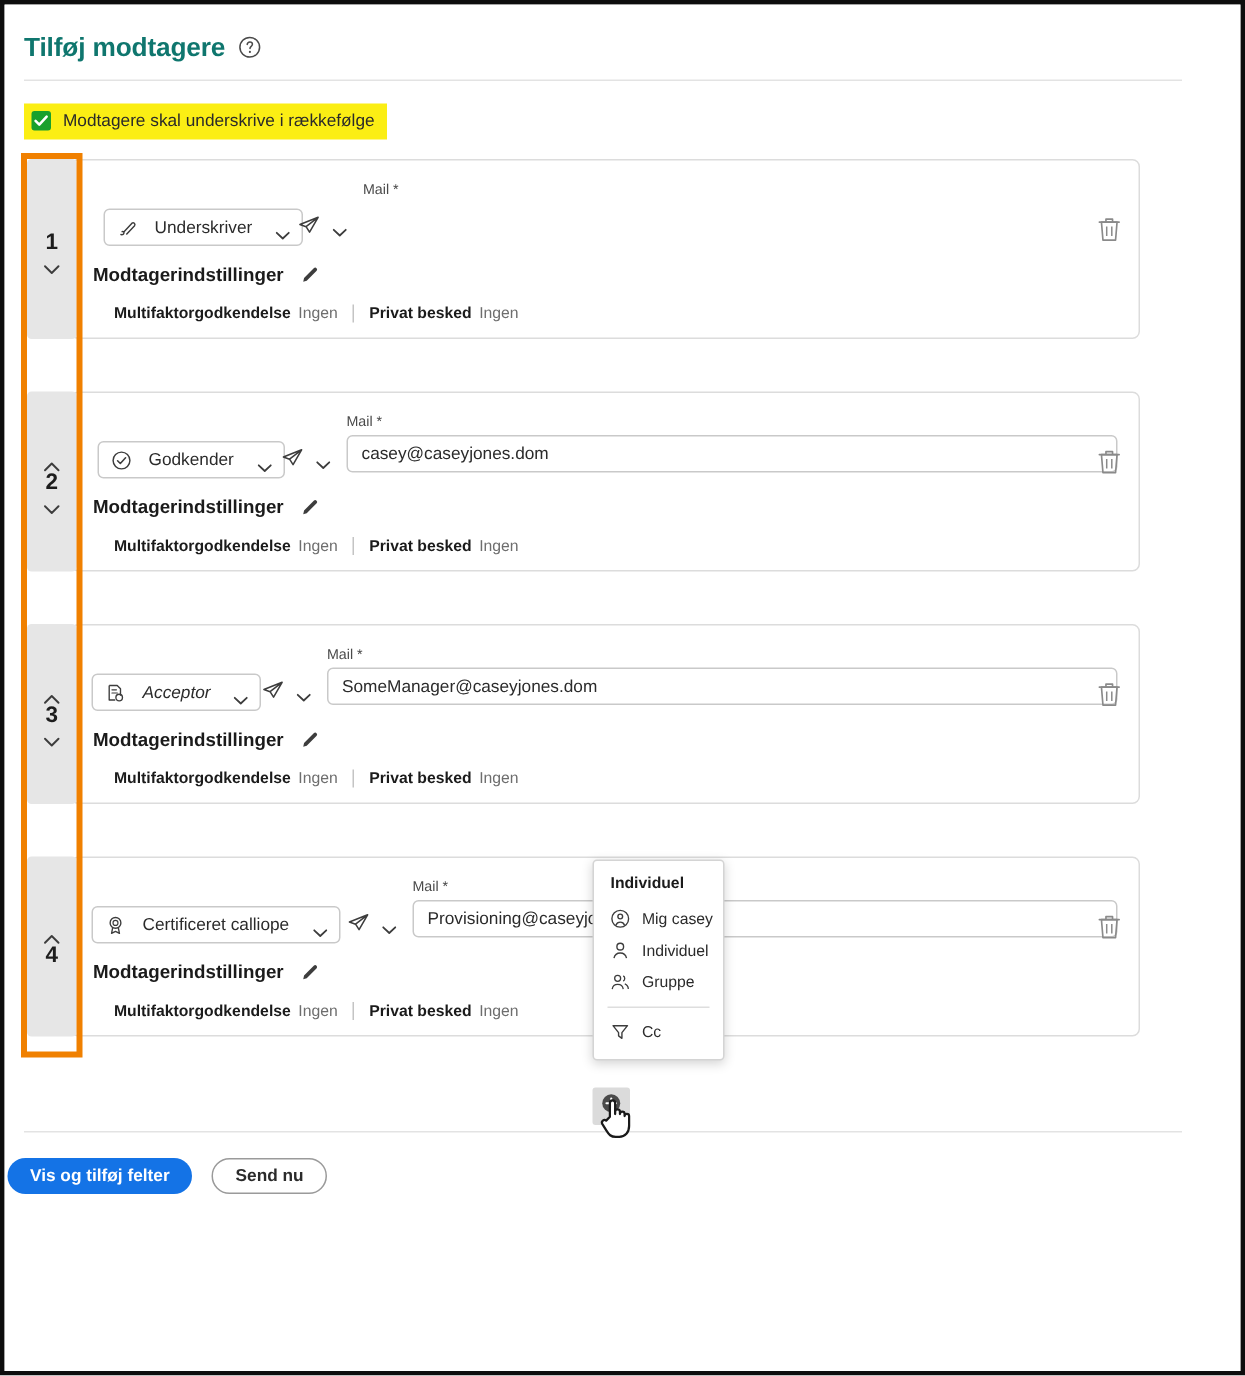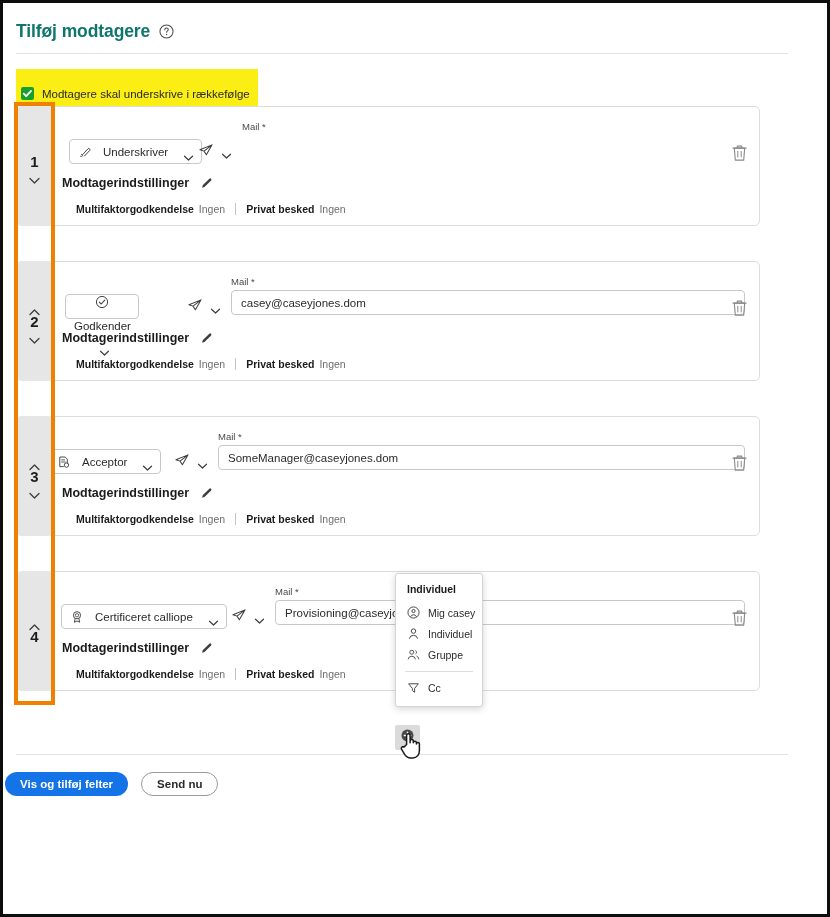--- a/index.html
+++ b/index.html
@@ -54,21 +54,21 @@
     width: 772px;
     height: 1px;
     background: #e3e3e3;
   }
 
   
   .order-row {
     position: absolute;
     left: 13px; top: 66px;
     background: #fbee14;
-    padding: 16px 8px 4px 5px;
+    padding: 3px 8px 4px 5px;
     display: flex;
     align-items: center;
     gap: 8px;
     height: 17px;
     box-sizing: content-box;
   }
   .chk {
     width: 13px; height: 13px;
     background: #19a02c;
     border-radius: 2px;
@@ -408,21 +408,21 @@
     </span>
     <span class="num">2</span>
     <span class="chev">
       <svg viewBox="0 0 13 9" width="13" height="9">
             <path d="M2 2.5 L6.5 7 L11 2.5" fill="none" stroke="#3d3d3d" stroke-width="1.3" stroke-linecap="round" stroke-linejoin="round"></path>
           </svg>
     </span>
   </div>
   <div class="rcard" style="top:258px; height:120px;">
     <div class="card-inner">
-      <div class="role-select" style="left:17px; top:32px;flex-direction:column;">
+      <div class="role-select" style="left:17px; top:32px;">
         <span class="ricon">
           <svg viewBox="0 0 16 16" width="14" height="14">
             <circle cx="8" cy="8" r="6.4" fill="none" stroke="#3d3d3d" stroke-width="1.1"></circle>
             <path d="M5 8.2 L7.1 10.3 L11.1 5.9" fill="none" stroke="#3d3d3d" stroke-width="1.2" stroke-linecap="round" stroke-linejoin="round"></path>
           </svg>
         </span>
         <span class="rlabel">Godkender</span>
         <span class="caret">
           <svg viewBox="0 0 11 8" width="11" height="8">
                 <path d="M1.5 2.2 L5.5 6 L9.5 2.2" fill="none" stroke="#3d3d3d" stroke-width="1.2" stroke-linecap="round" stroke-linejoin="round"></path>
@@ -482,21 +482,21 @@
     </span>
     <span class="num">3</span>
     <span class="chev">
       <svg viewBox="0 0 13 9" width="13" height="9">
             <path d="M2 2.5 L6.5 7 L11 2.5" fill="none" stroke="#3d3d3d" stroke-width="1.3" stroke-linecap="round" stroke-linejoin="round"></path>
           </svg>
     </span>
   </div>
   <div class="rcard" style="top:413px; height:120px;">
     <div class="card-inner">
-      <div class="role-select" style="left:0; top:32px;">
+      <div class="role-select" style="left:13px; top:32px;font-style:italic;">
         <span class="ricon">
           <svg viewBox="0 0 16 16" width="14" height="14">
             <path d="M3.2 2.3 h6.1 l2.5 2.5 v5.2" fill="none" stroke="#3d3d3d" stroke-width="1.05" stroke-linejoin="round"></path>
             <path d="M3.2 2.3 v11 h4.6" fill="none" stroke="#3d3d3d" stroke-width="1.05" stroke-linejoin="round"></path>
             <path d="M5.3 5.6 h3.4 M5.3 8 h4.1" fill="none" stroke="#3d3d3d" stroke-width="0.95" stroke-linecap="round"></path>
             <circle cx="10.8" cy="11.5" r="2.5" fill="none" stroke="#3d3d3d" stroke-width="1.05"></circle>
           </svg>
         </span>
         <span class="rlabel">Acceptor</span>
         <span class="caret">

